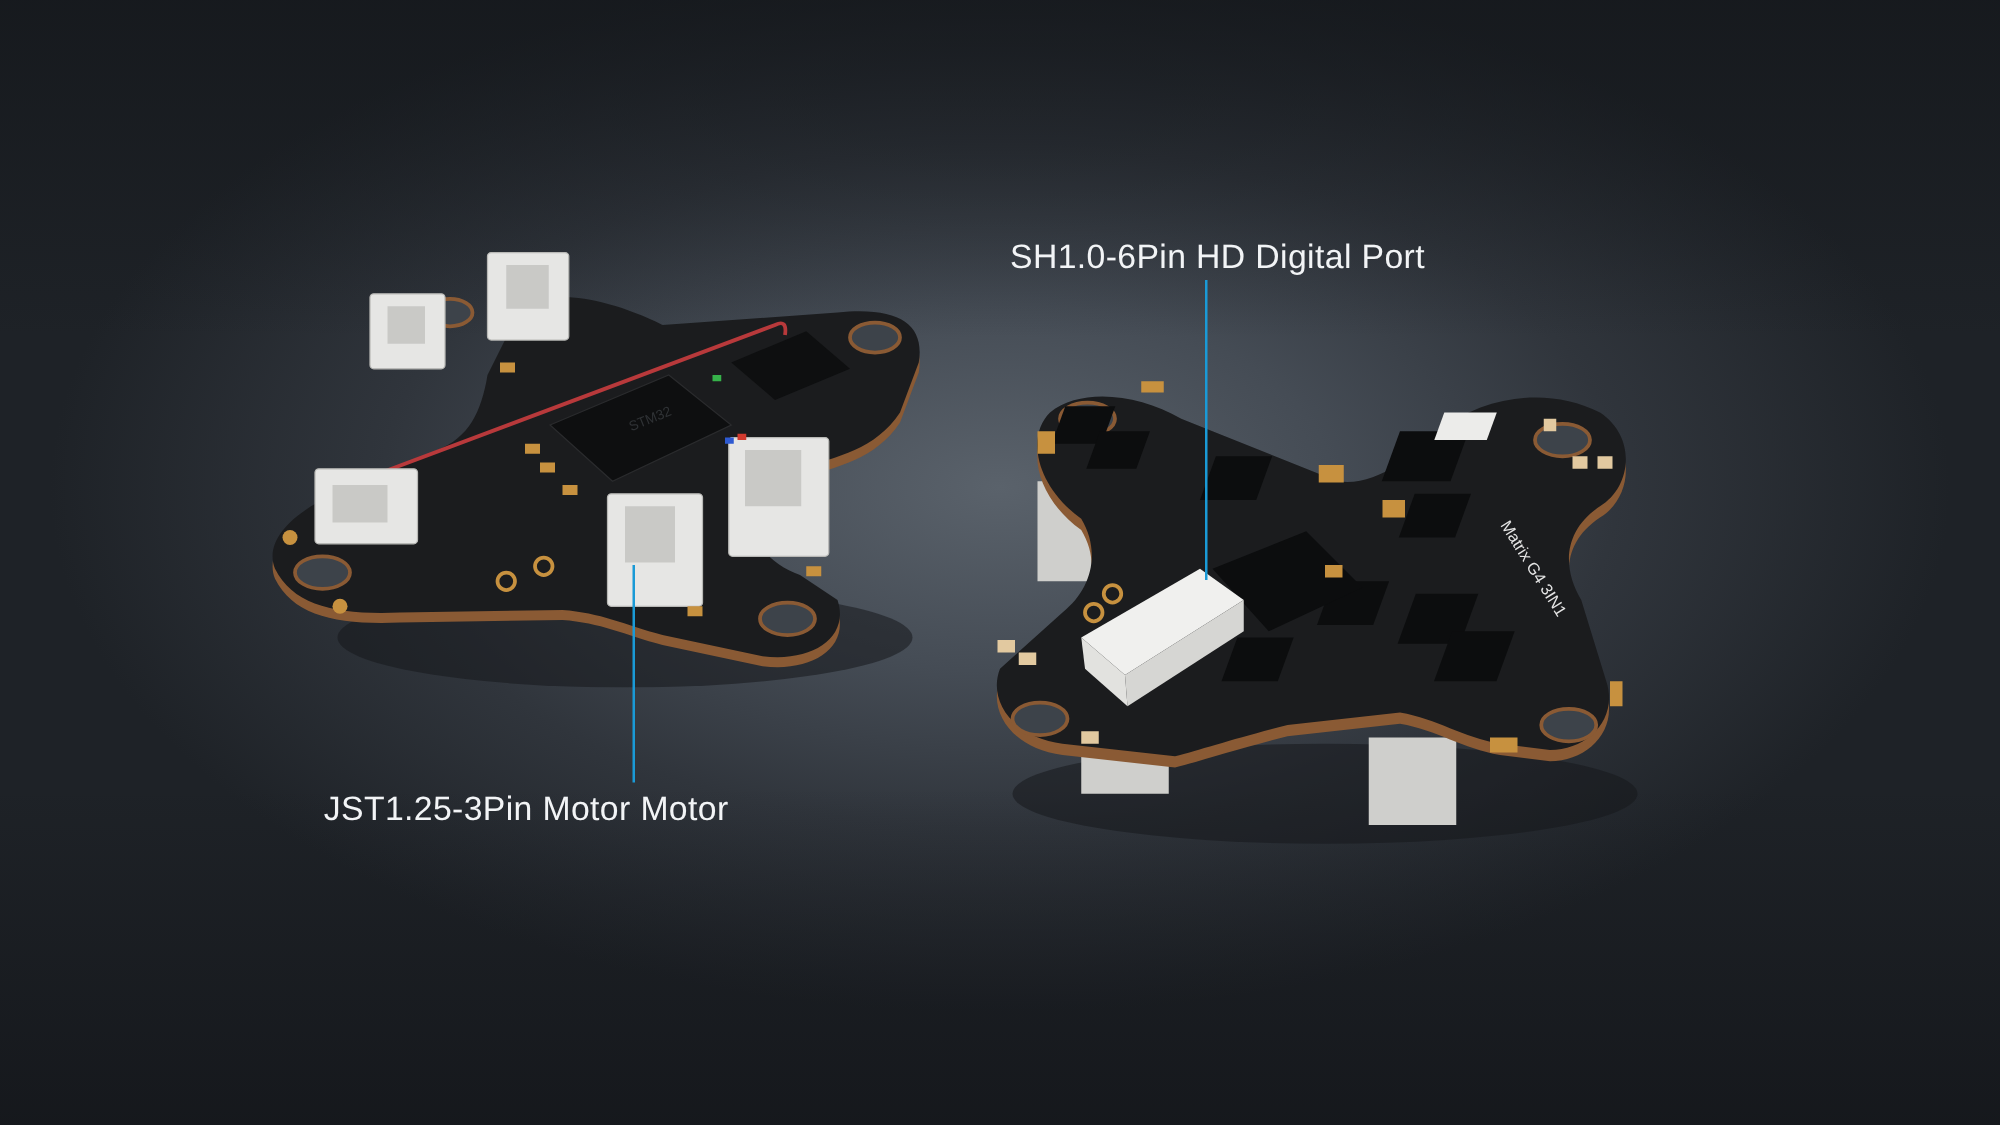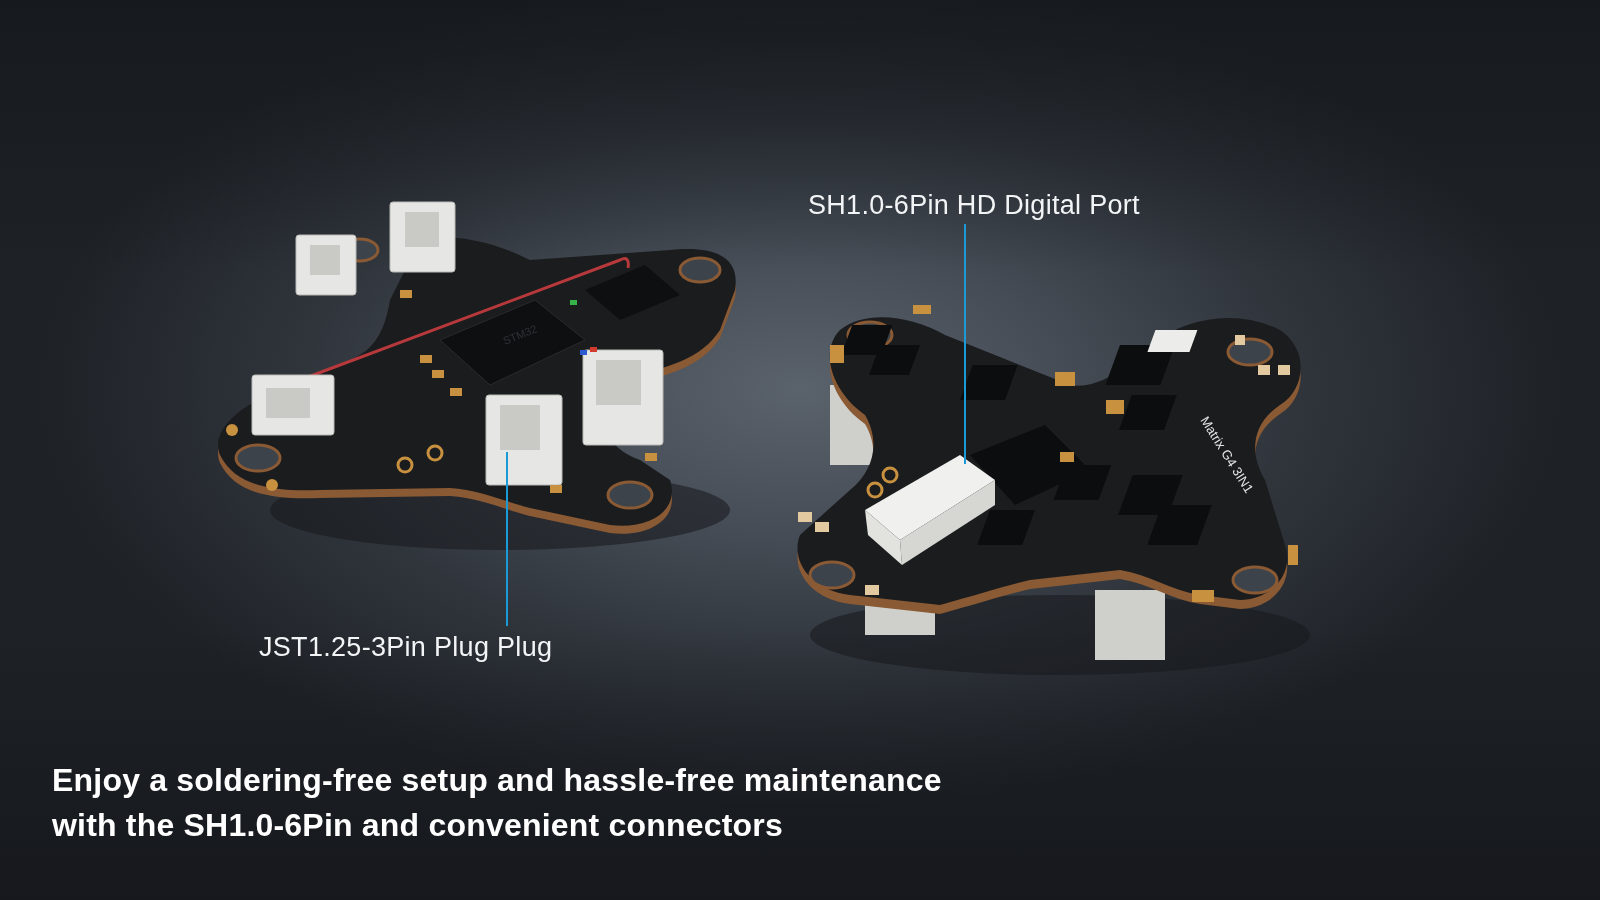--- a/index.html
+++ b/index.html
@@ -133,20 +133,16 @@
     <g fill="none" stroke="#c7913f" stroke-width="3">
       <circle cx="105" cy="200" r="7"></circle>
       <circle cx="120" cy="185" r="7"></circle>
     </g>
     <text x="430" y="130" fill="#e5e5e5" font-size="13" font-family="Liberation Sans, sans-serif" transform="rotate(58 430 130)">Matrix G4 3IN1</text>
   </svg>
 
   <div class="callout-label" style="left:808px;top:190px;text-align:right;">SH1.0-6Pin HD Digital Port</div>
   <div class="leader" style="left:964px;top:224px;height:240px;background:#1a9ad6;"></div>
 
-  <div class="callout-label" style="left:259px;top:632px;">JST1.25-3Pin Plug Plug</div>
+  <div class="callout-label" style="left:259px;top:632px;">JST1.25-3Pin Motor Motor</div>
   <div class="leader" style="left:506px;top:452px;height:174px;background:#1a9ad6;"></div>
 
-  <div class="caption">
-    <div>Enjoy a soldering-free setup and hassle-free maintenance</div>
-    <div>with the SH1.0-6Pin and convenient connectors</div>
-  </div>
 </div>
 
 </body></html>

